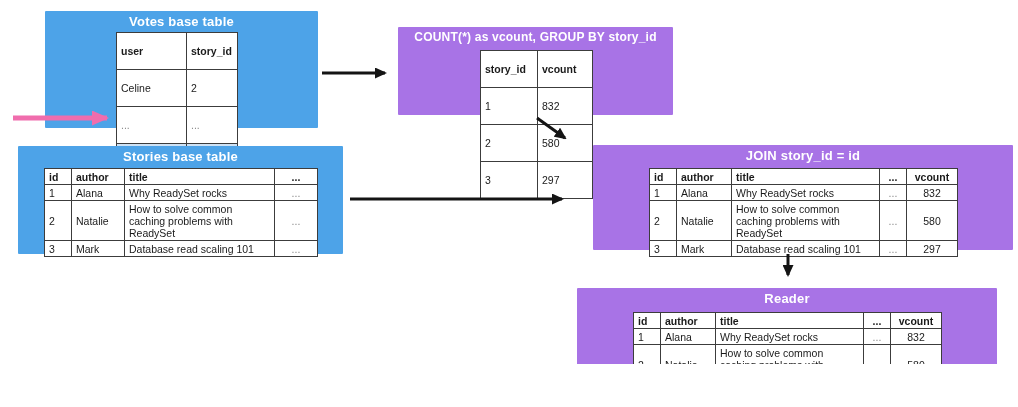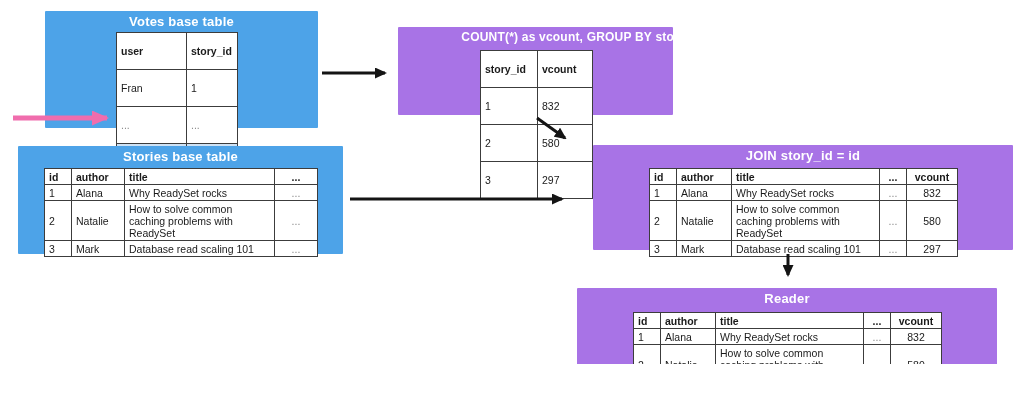--- a/index.html
+++ b/index.html
@@ -23,21 +23,21 @@
     top: 3px;
     left: 0;
     width: 100%;
     text-align: center;
     color: #ffffff;
     font-weight: bold;
     font-size: 13px;
     letter-spacing: 0.2px;
     white-space: nowrap;
   }
-  .panel-title.small { font-size: 12px; margin-left: 47px; }
+  .panel-title.small { font-size: 12px; }
   table.grid {
     position: absolute;
     border-collapse: collapse;
     table-layout: fixed;
     background: #ffffff;
     font-size: 10.5px;
     color: #1a1a1a;
     border: 1.5px solid #3c3c3c;
   }
   table.grid th, table.grid td {
@@ -94,22 +94,22 @@
           <col style="width:51px">
         </colgroup>
     <thead>
           <tr>
             <th>user</th>
             <th>story_id</th>
           </tr>
         </thead>
         <tbody>
           <tr>
-            <td>Fran</td>
-            <td>1</td>
+            <td>Celine</td>
+            <td>2</td>
           </tr>
           <tr>
             <td class="dots">...</td>
             <td class="dots">...</td>
           </tr>
           <tr class="highlight">
             <td>Justin</td>
             <td>2</td>
           </tr>
         </tbody>

